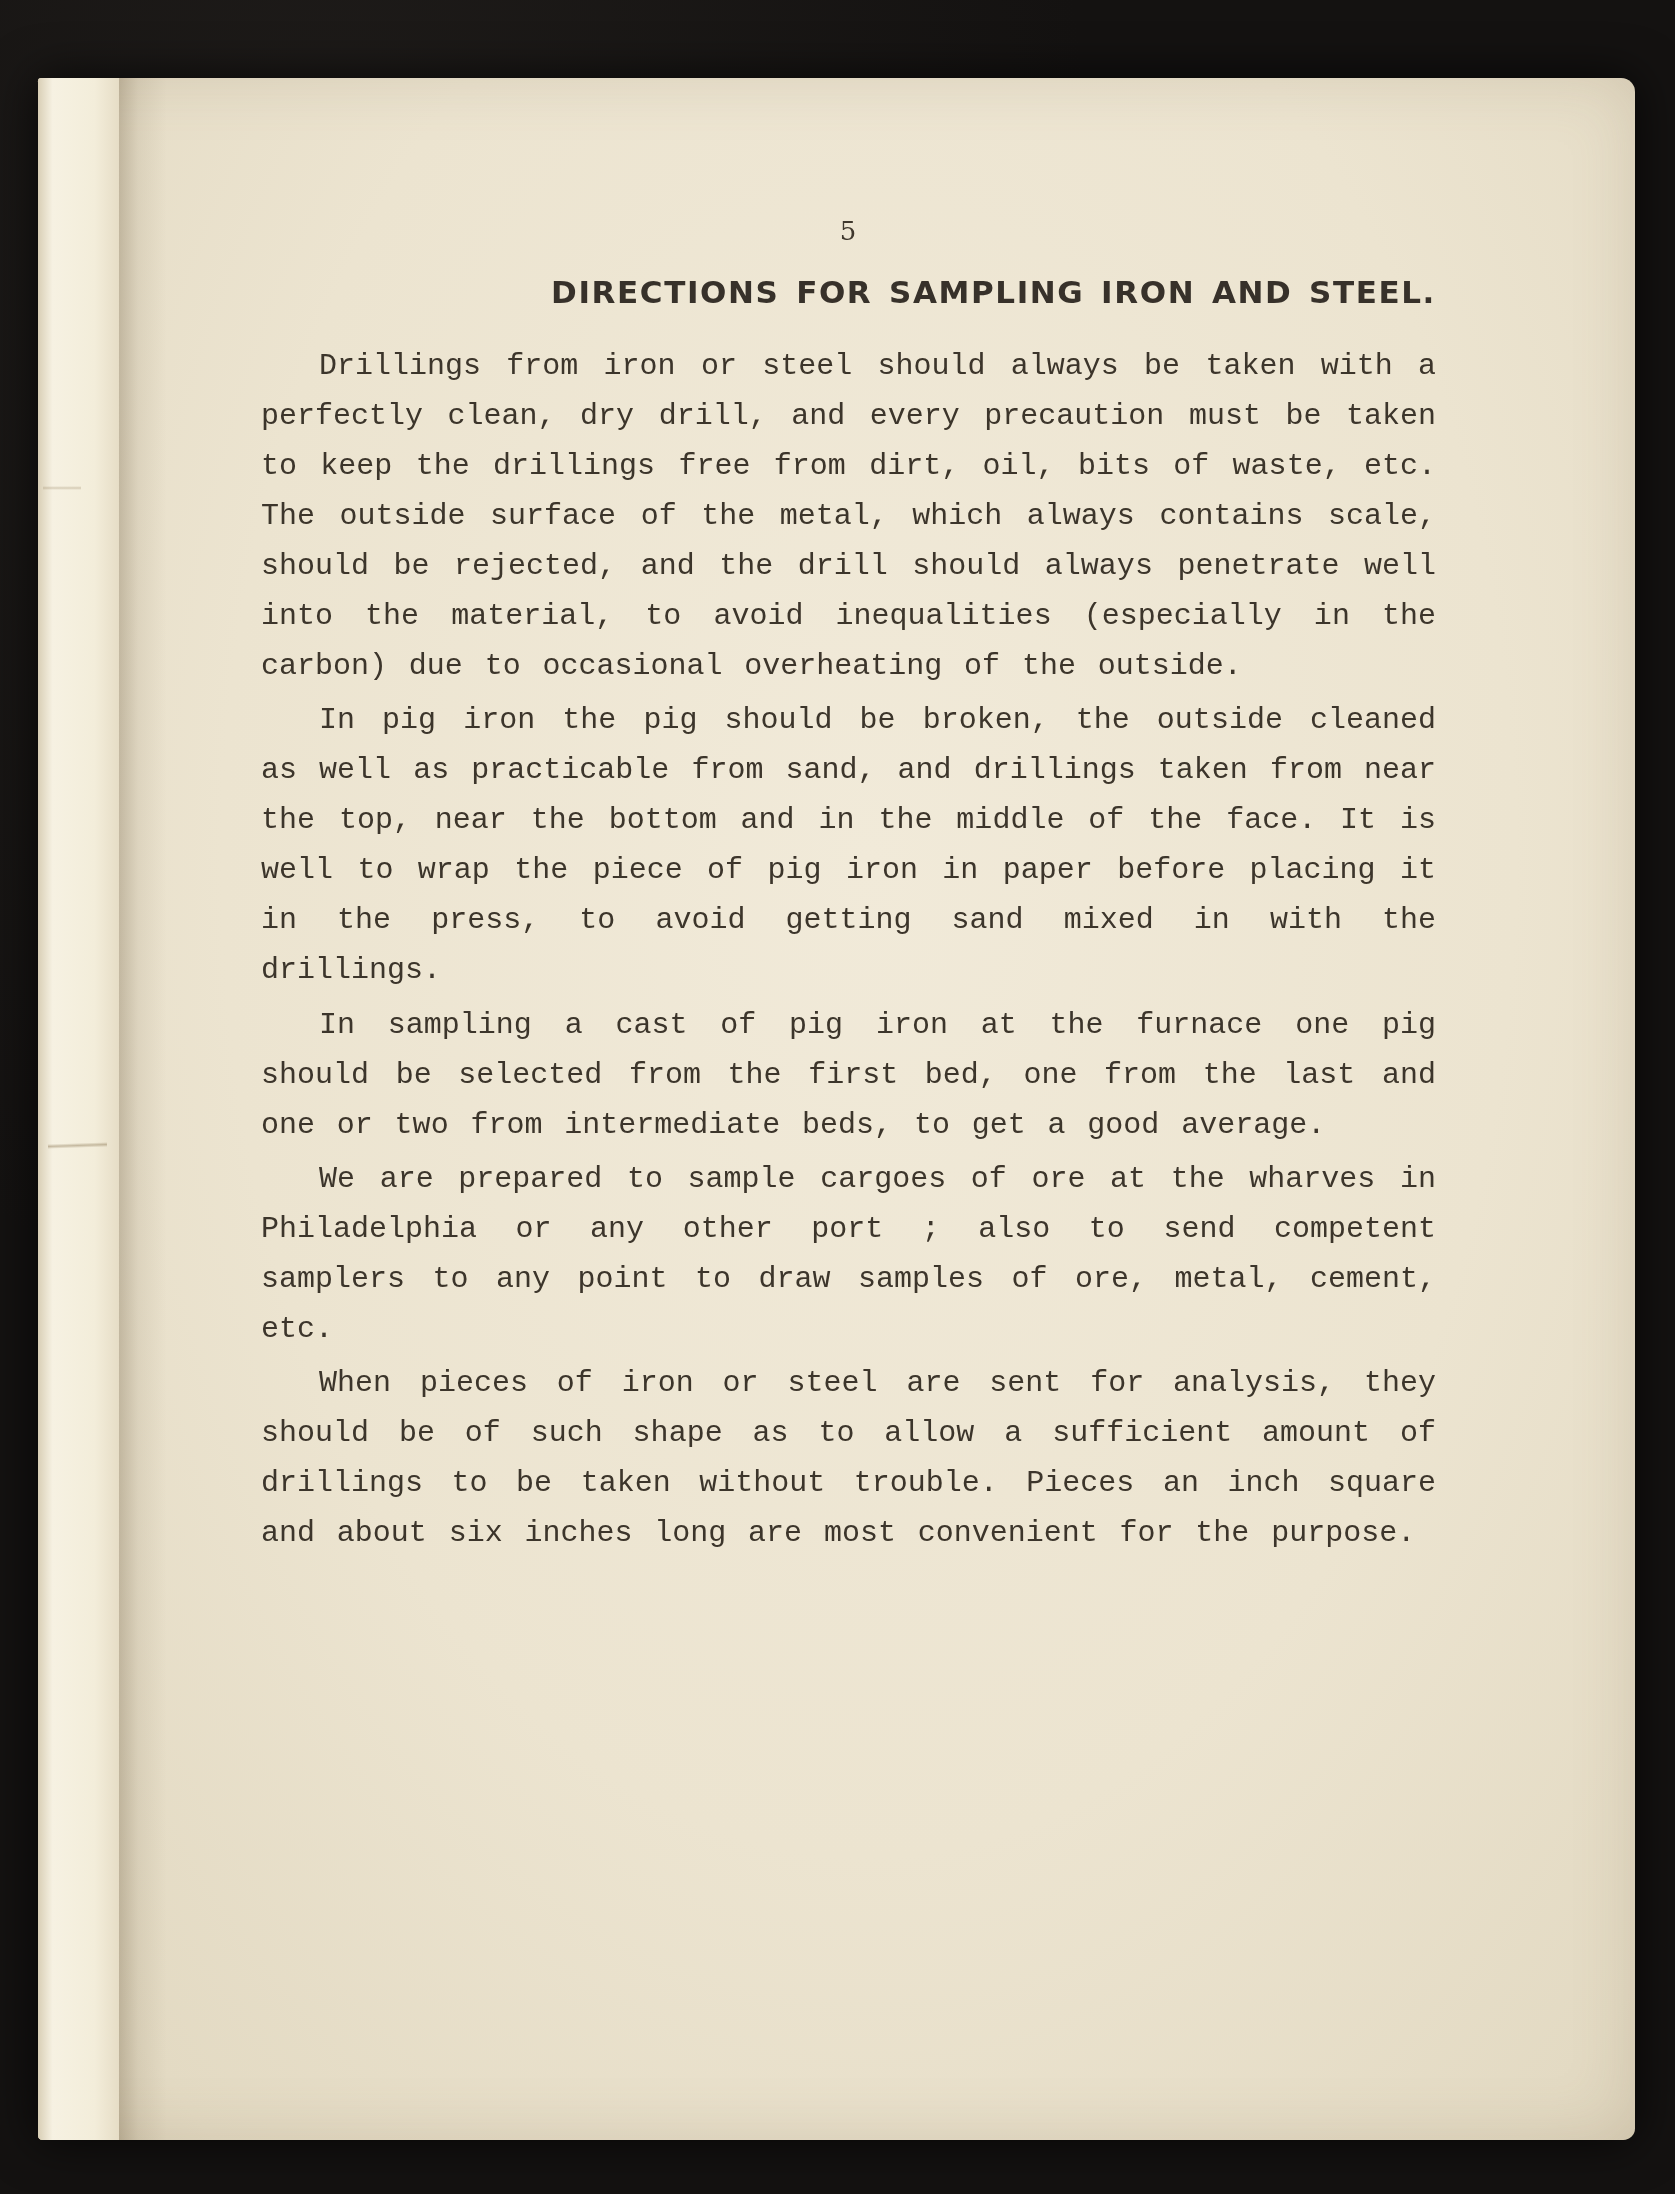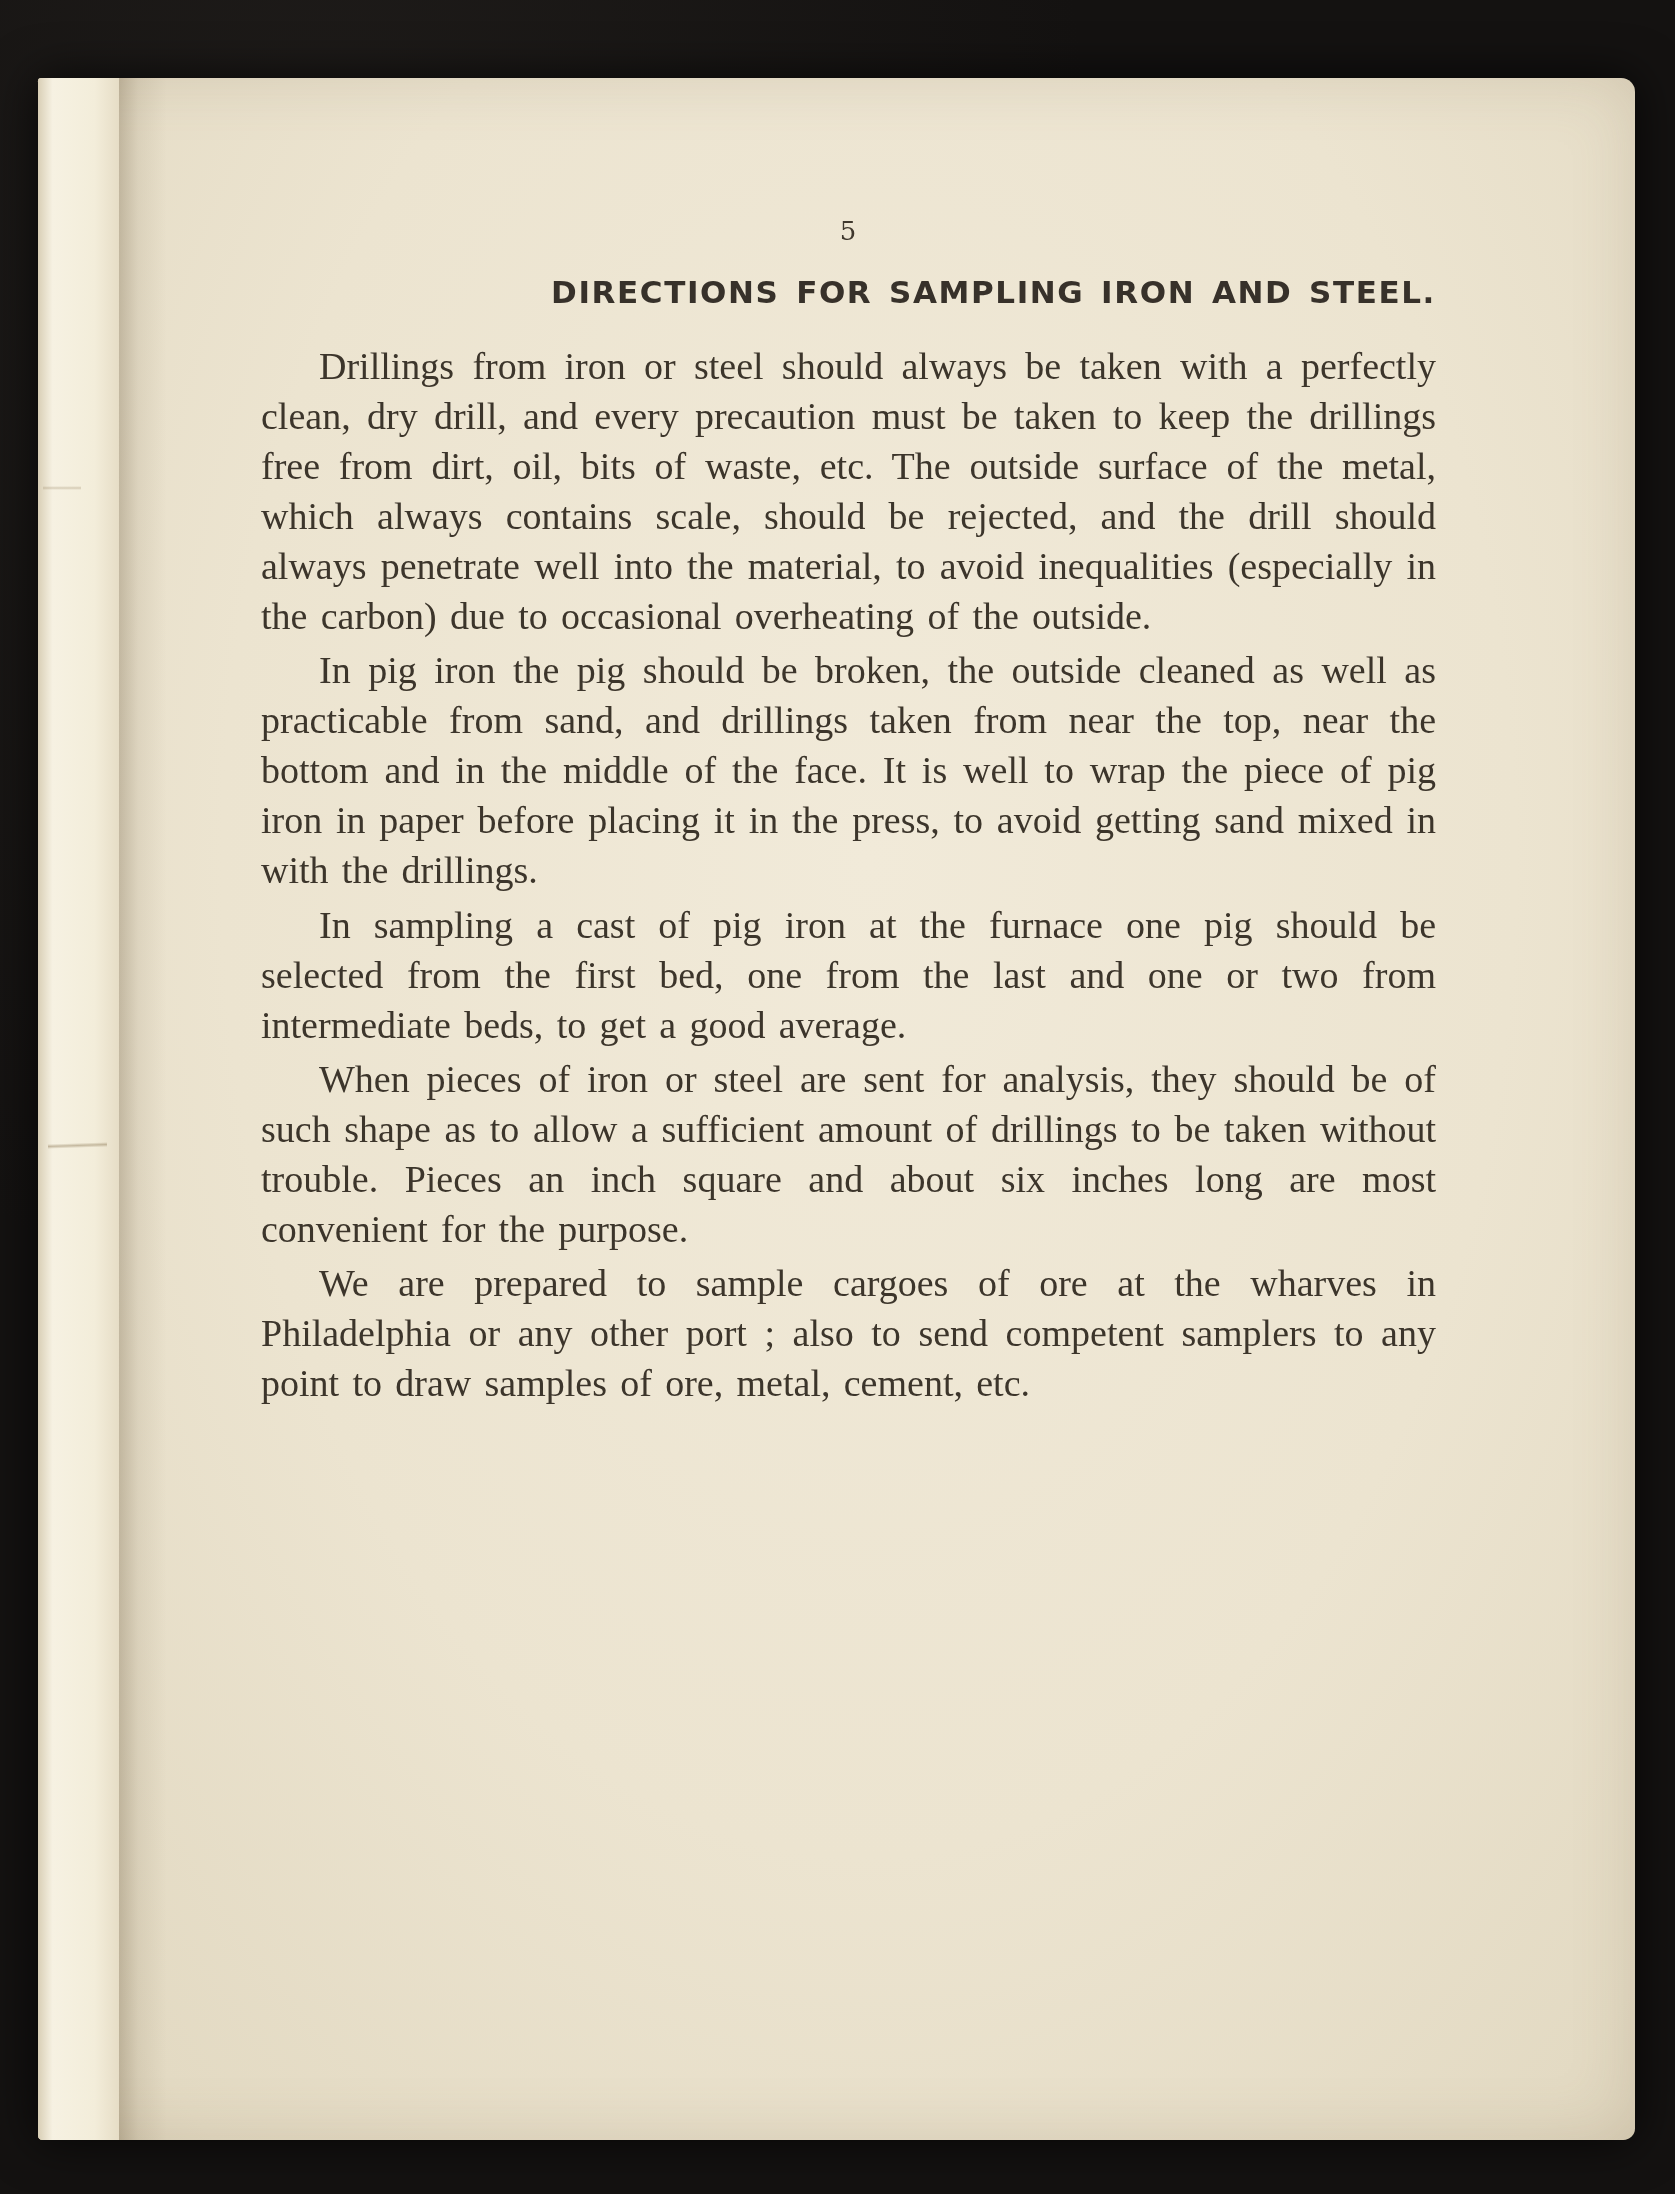--- a/index.html
+++ b/index.html
@@ -110,22 +110,22 @@
     font-family: "DejaVu Sans", "Liberation Sans", sans-serif;
     font-weight: bold;
     font-size: 31px;
     letter-spacing: 1.6px;
     margin: 0 0 31px 0;
     color: #37312a;
     word-spacing: 4.3px;
   }
 
   .para {
-    font-family: Liberation Serif, serif;
-    font-size: 38px;
+    font-family: Liberation Mono, monospace;
+    font-size: 30px;
     line-height: 50px;
     text-align: justify;
     text-indent: 58px;
     margin: 0 0 4.3px 0;
     word-spacing: 3.8px;
     color: #3c352b;
   }
 </style>
 </head>
 <body>
@@ -137,18 +137,18 @@
     <div class="crease-notch"></div>
     <div class="crease-notch2"></div>
 
     <div class="content">
       <div class="page-number">5</div>
       <h1 class="heading">DIRECTIONS FOR SAMPLING IRON AND STEEL.</h1>
 
       <p class="para">Drillings from iron or steel should always be taken with a perfectly clean, dry drill, and every precaution must be taken to keep the drillings free from dirt, oil, bits of waste, etc.  The outside surface of the metal, which always contains scale, should be rejected, and the drill should always penetrate well into the material, to avoid inequalities (especially in the carbon) due to occasional overheating of the outside.</p>
       <p class="para">In pig iron the pig should be broken, the outside cleaned as well as practicable from sand, and drillings taken from near the top, near the bottom and in the middle of the face.  It is well to wrap the piece of pig iron in paper before placing it in the press, to avoid getting sand mixed in with the drillings.</p>
       <p class="para">In sampling a cast of pig iron at the furnace one pig should be selected from the first bed, one from the last and one or two from intermediate beds, to get a good average.</p>
+      <p class="para">We are prepared to sample cargoes of ore at the wharves in Philadelphia or any other port ;  also to send competent samplers to any point to draw samples of ore, metal, cement, etc.</p>
       <p class="para">When pieces of iron or steel are sent for analysis, they should be of such shape as to allow a sufficient amount of drillings to be taken without trouble.  Pieces an inch square and about six inches long are most convenient for the purpose.</p>
-      <p class="para">We are prepared to sample cargoes of ore at the wharves in Philadelphia or any other port ;  also to send competent samplers to any point to draw samples of ore, metal, cement, etc.</p>
     </div>
   </div>
 </div>
 
 
 </body></html>

